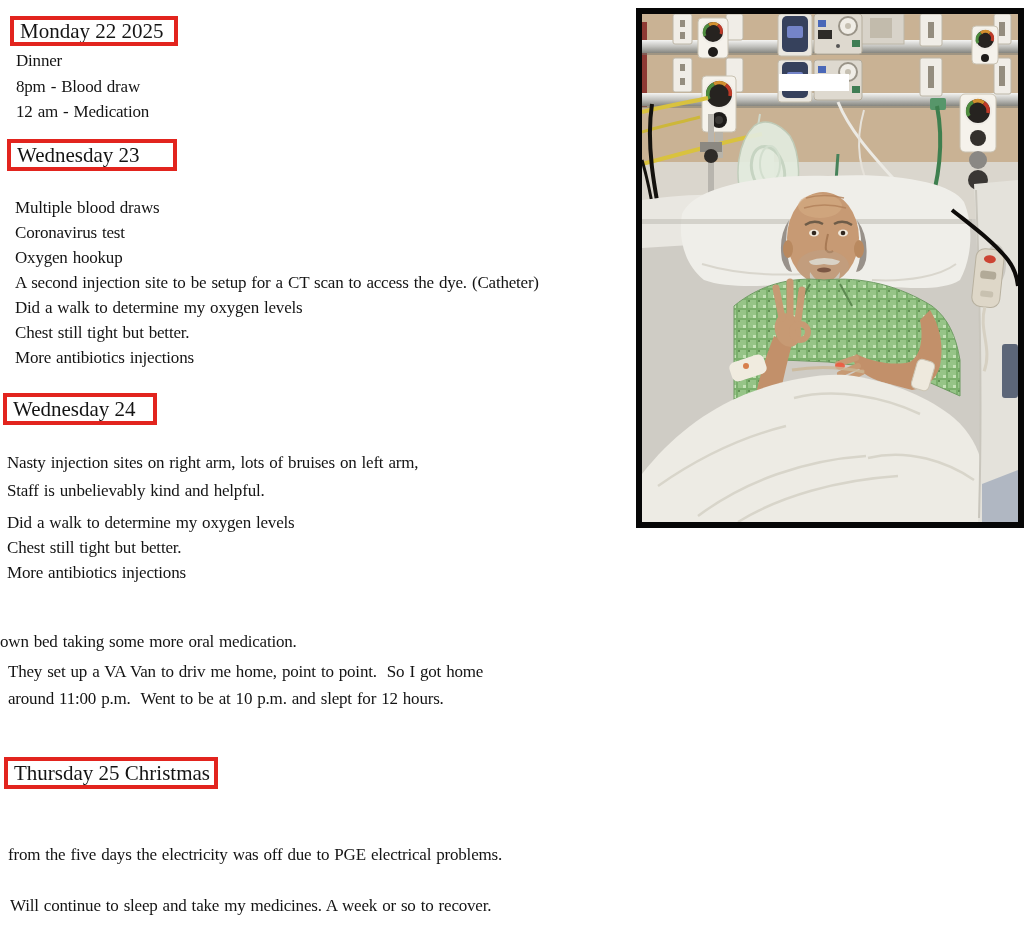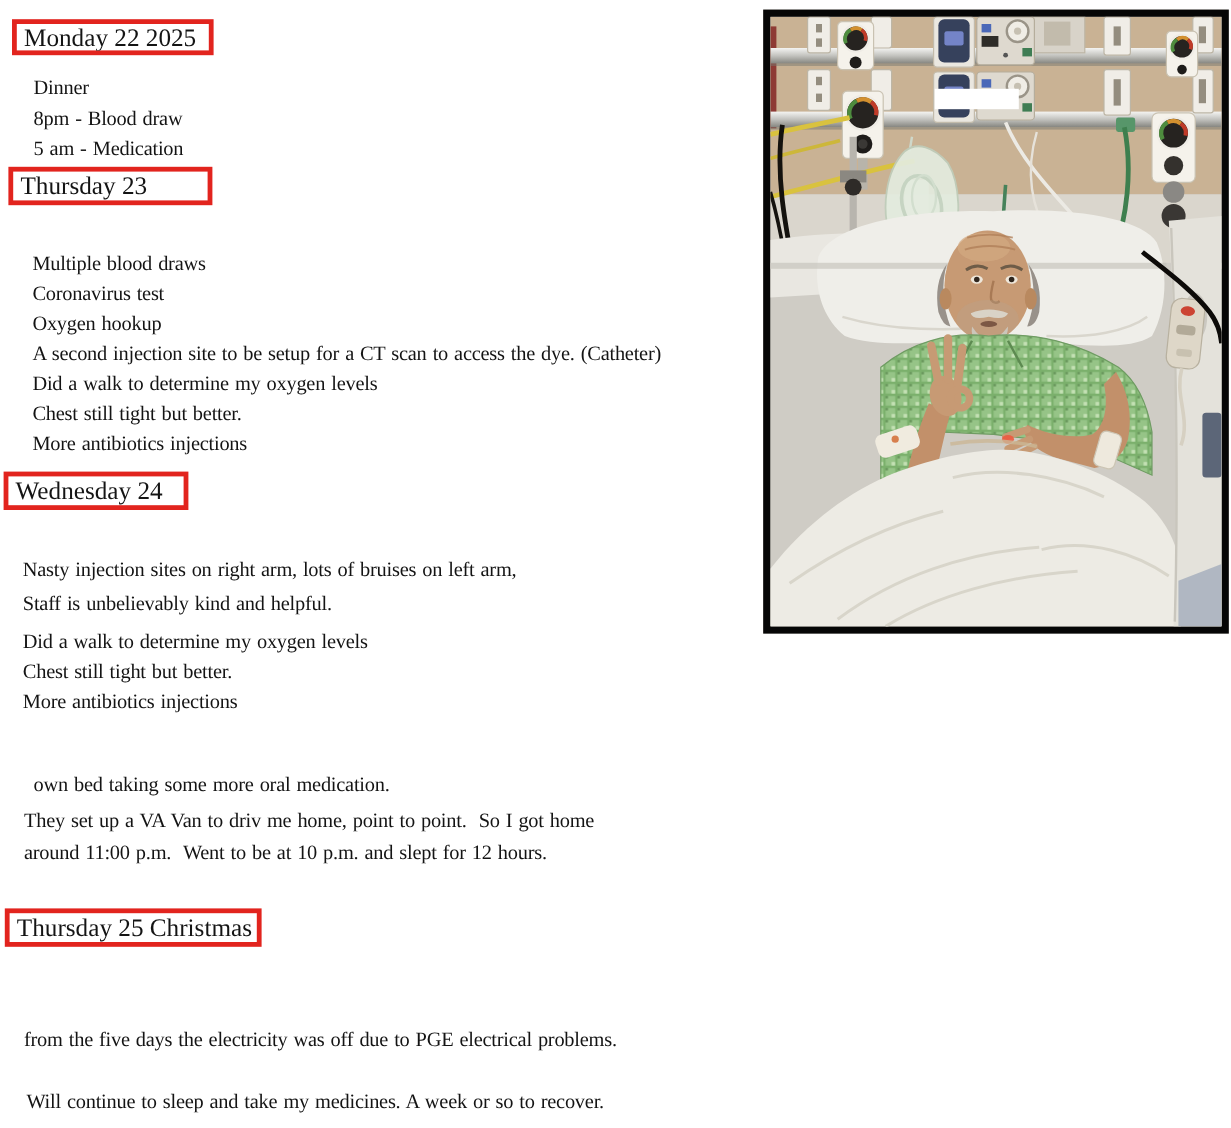--- a/index.html
+++ b/index.html
@@ -1,21 +1,21 @@
 <!DOCTYPE html>
 <html><head>
 <meta charset="utf-8">
 <style>
   html,body{margin:0;padding:0;background:#ffffff;}
   .page{
     position:relative;width:1026px;height:940px;background:#ffffff;
     font-family:"Liberation Serif","DejaVu Serif",serif;color:#141414;overflow:hidden;
   }
   .ln{
-    position:absolute;margin:12px;font-size:17px;line-height:19px;
+    position:absolute;margin:0;font-size:17px;line-height:19px;
     white-space:pre;letter-spacing:-0.2px;word-spacing:1px;
   }
   .datebox{
     position:absolute;background:#ffffff;border:4px solid #e2241e;
     box-sizing:border-box;display:flex;align-items:center;
     padding:0 6px;font-size:21px;white-space:pre;overflow:hidden;
   }
   .photo{
     position:absolute;left:636px;top:8px;width:388px;height:520px;margin:0;
     border:6px solid #060606;box-sizing:border-box;background:#cfccc5;
@@ -25,42 +25,42 @@
 </head>
 <body>
 
 <div class="page">
 
   <div class="datebox" style="left:10px;top:16px;width:168px;height:30px">
     <span>Monday 22 2025</span>
   </div>
   <p class="ln" style="left:16px;top:51px">Dinner</p>
   <p class="ln" style="left:16px;top:77px">8pm - Blood draw</p>
-  <p class="ln" style="left:16px;top:102px">5 am - Medication</p>
+  <p class="ln" style="left:16px;top:102px">12 am - Medication</p>
 
   <div class="datebox" style="left:7px;top:139px;width:170px;height:32px">
-    <span>Thursday 23</span>
+    <span>Wednesday 23</span>
   </div>
   <p class="ln" style="left:15px;top:198px">Multiple blood draws</p>
   <p class="ln" style="left:15px;top:223px">Coronavirus test</p>
   <p class="ln" style="left:15px;top:248px">Oxygen hookup</p>
   <p class="ln" style="left:15px;top:273px">A second injection site to be setup for a CT scan to access the dye. (Catheter)</p>
   <p class="ln" style="left:15px;top:298px">Did a walk to determine my oxygen levels</p>
   <p class="ln" style="left:15px;top:323px">Chest still tight but better.</p>
   <p class="ln" style="left:15px;top:348px">More antibiotics injections</p>
 
   <div class="datebox" style="left:3px;top:393px;width:154px;height:32px">
     <span>Wednesday 24</span>
   </div>
   <p class="ln" style="left:7px;top:481px">Staff is unbelievably kind and helpful.</p>
   <p class="ln" style="left:7px;top:453px">Nasty injection sites on right arm, lots of bruises on left arm,</p>
   <p class="ln" style="left:7px;top:513px">Did a walk to determine my oxygen levels</p>
   <p class="ln" style="left:7px;top:538px">Chest still tight but better.</p>
   <p class="ln" style="left:7px;top:563px">More antibiotics injections</p>
-  <p class="ln" style="left:16px;top:632px">own bed taking some more oral medication.</p>
+  <p class="ln" style="left:0;top:632px">own bed taking some more oral medication.</p>
   <p class="ln" style="left:8px;top:662px">They set up a VA Van to driv me home, point to point.  So I got home</p>
   <p class="ln" style="left:8px;top:689px">around 11:00 p.m.  Went to be at 10 p.m. and slept for 12 hours.</p>
 
   <div class="datebox" style="left:4px;top:757px;width:214px;height:32px">
     <span>Thursday 25 Christmas</span>
   </div>
   <p class="ln" style="left:8px;top:845px">from the five days the electricity was off due to PGE electrical problems.</p>
   <p class="ln" style="left:10px;top:896px">Will continue to sleep and take my medicines. A week or so to recover.</p>
 
   <figure class="photo" role="img" aria-label="Elderly man in a hospital bed wearing a green gown, giving an OK hand sign, with oxygen flow meters, outlets and medical equipment on the tan headwall behind him">

